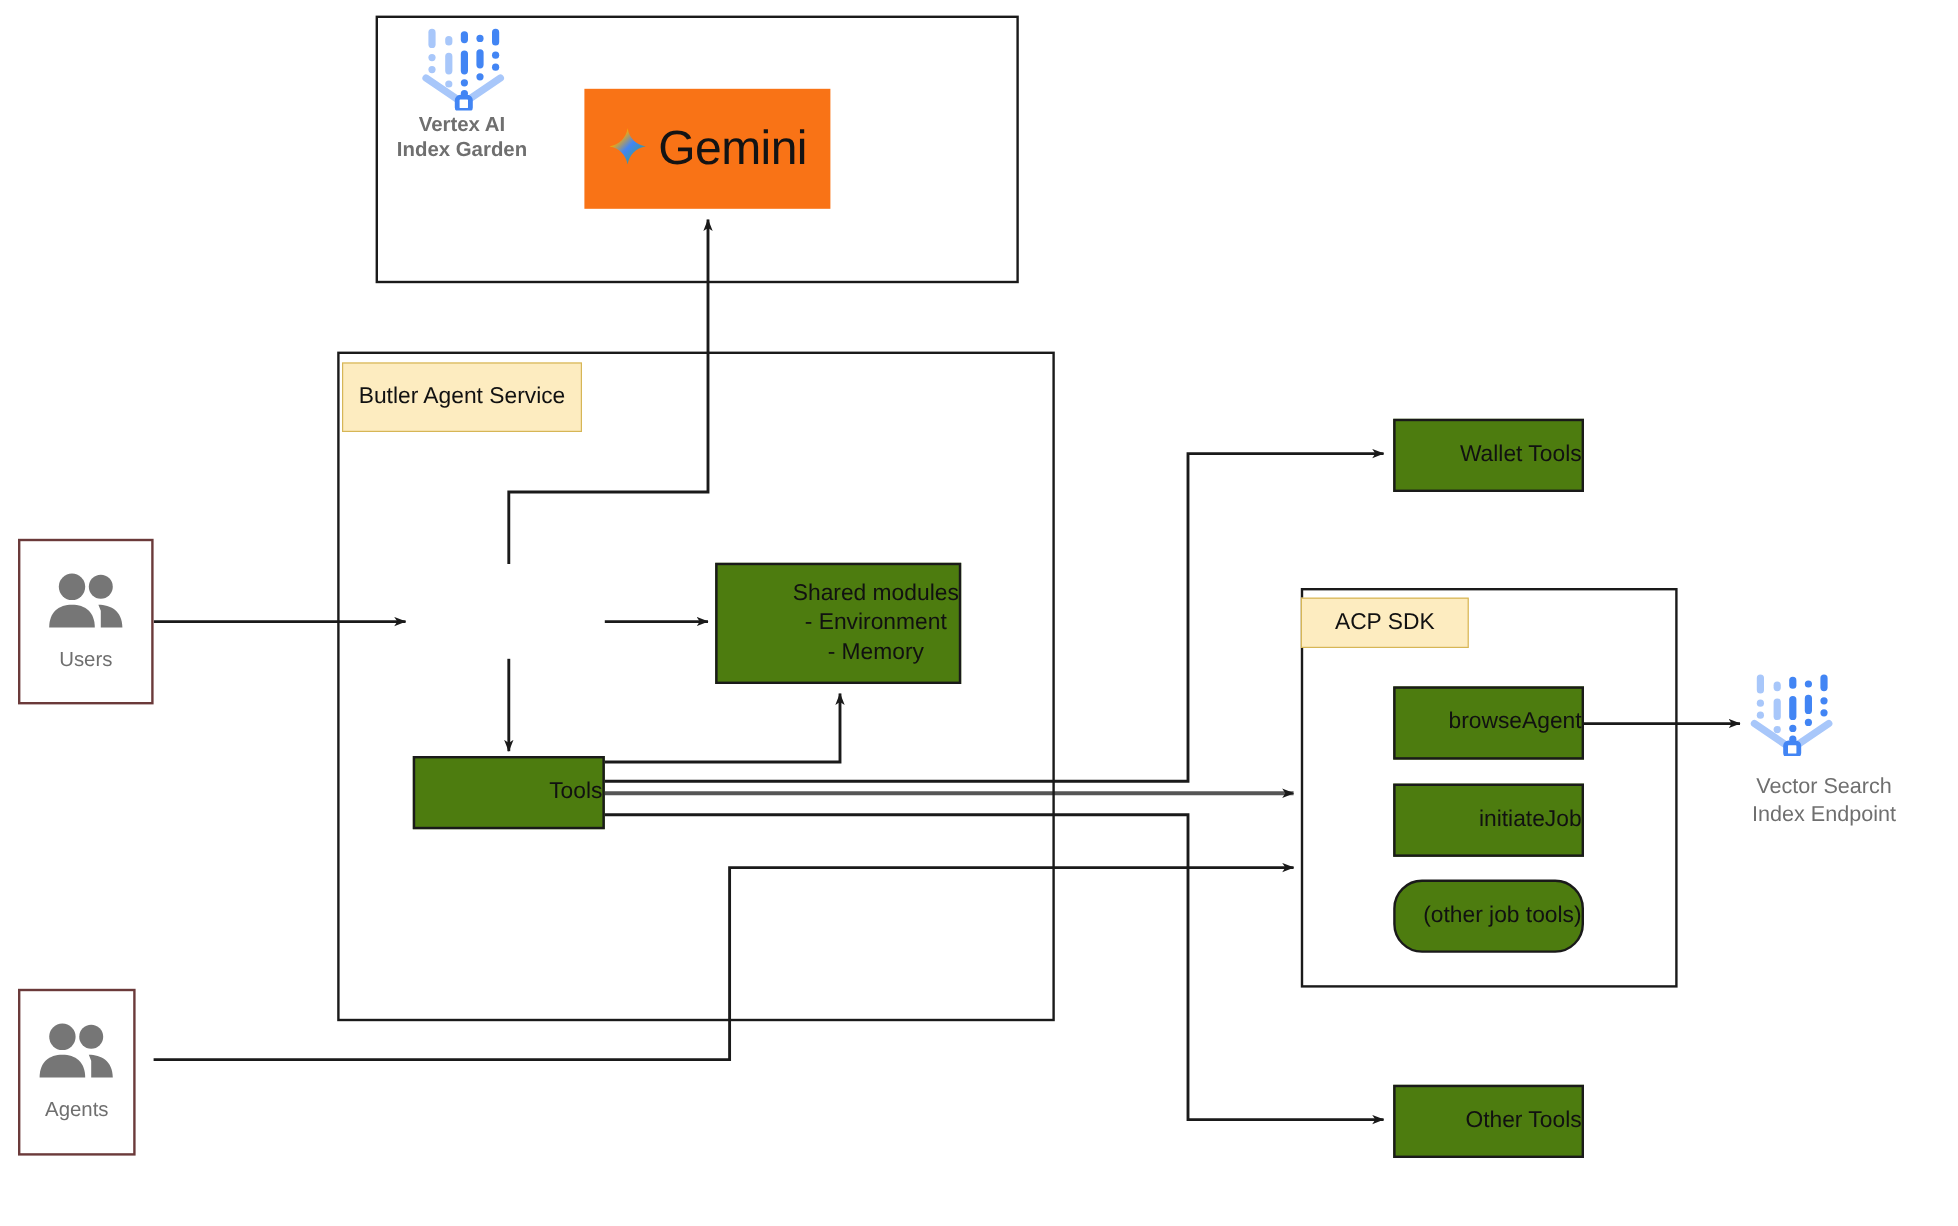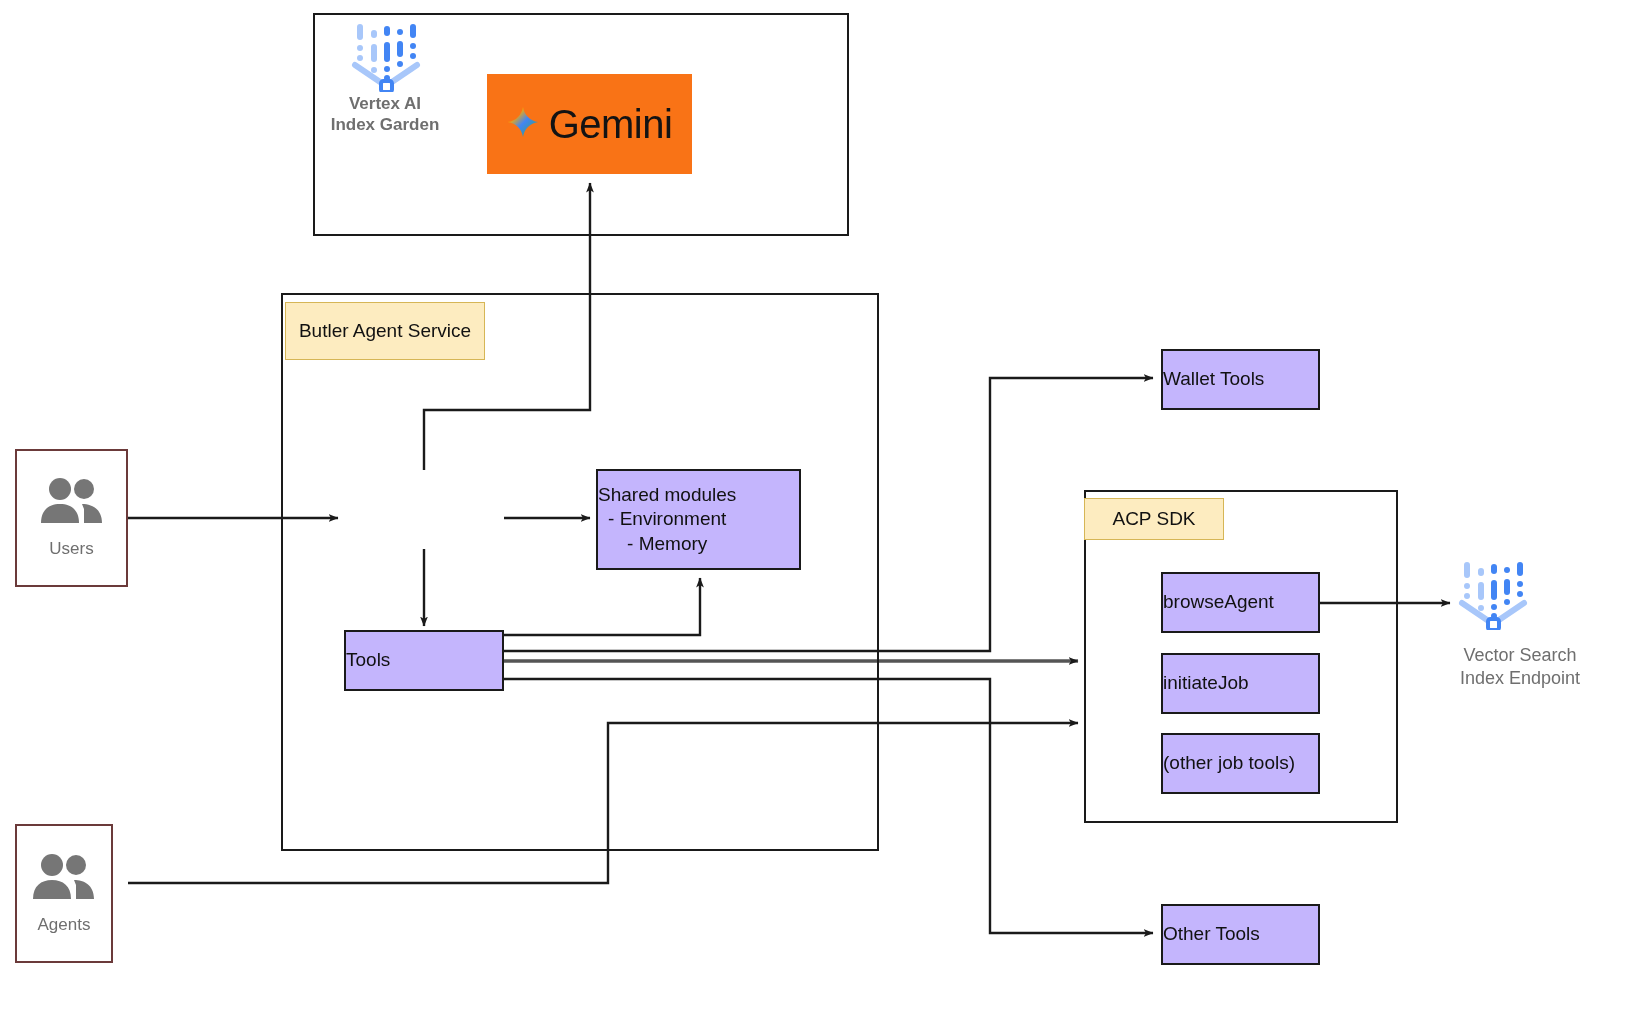--- a/index.html
+++ b/index.html
@@ -21,25 +21,25 @@
     position: absolute;
     left: 0;
     top: 0;
     width: 1632px;
     height: 1022px;
     pointer-events: none;
   }
   .node {
     position: absolute;
     box-sizing: border-box;
-    background: #c4b5fd;
+    background: #4d7c0f;
     border: 2px solid #1a1a1a;
     display: flex;
     align-items: center;
-    justify-content: flex-start;
+    justify-content: flex-end;
     text-align: center;
     color: #111111;
     font-size: 19px;
     line-height: 1.28;
   }
   .container-box {
     position: absolute;
     box-sizing: border-box;
     border: 2px solid #1a1a1a;
     background: transparent;
@@ -214,21 +214,21 @@
   <div class="group-tab" style="left:1084px; top:498px; width:140px; height:42px;">
     <span>ACP SDK</span>
   </div>
 
   <div class="node" style="left:1161px; top:572px; width:159px; height:61px;">
     <span class="node-text">browseAgent</span>
   </div>
   <div class="node" style="left:1161px; top:653px; width:159px; height:61px;">
     <span class="node-text">initiateJob</span>
   </div>
-  <div class="node" style="left:1161px; top:733px; width:159px; height:61px;">
+  <div class="node" style="left:1161px; top:733px; width:159px; height:61px;border-radius:24px;">
     <span class="node-text">(other job tools)</span>
   </div>
 
   <div class="node" style="left:1161px; top:349px; width:159px; height:61px;">
     <span class="node-text">Wallet Tools</span>
   </div>
   <div class="node" style="left:1161px; top:904px; width:159px; height:61px;">
     <span class="node-text">Other Tools</span>
   </div>
 

